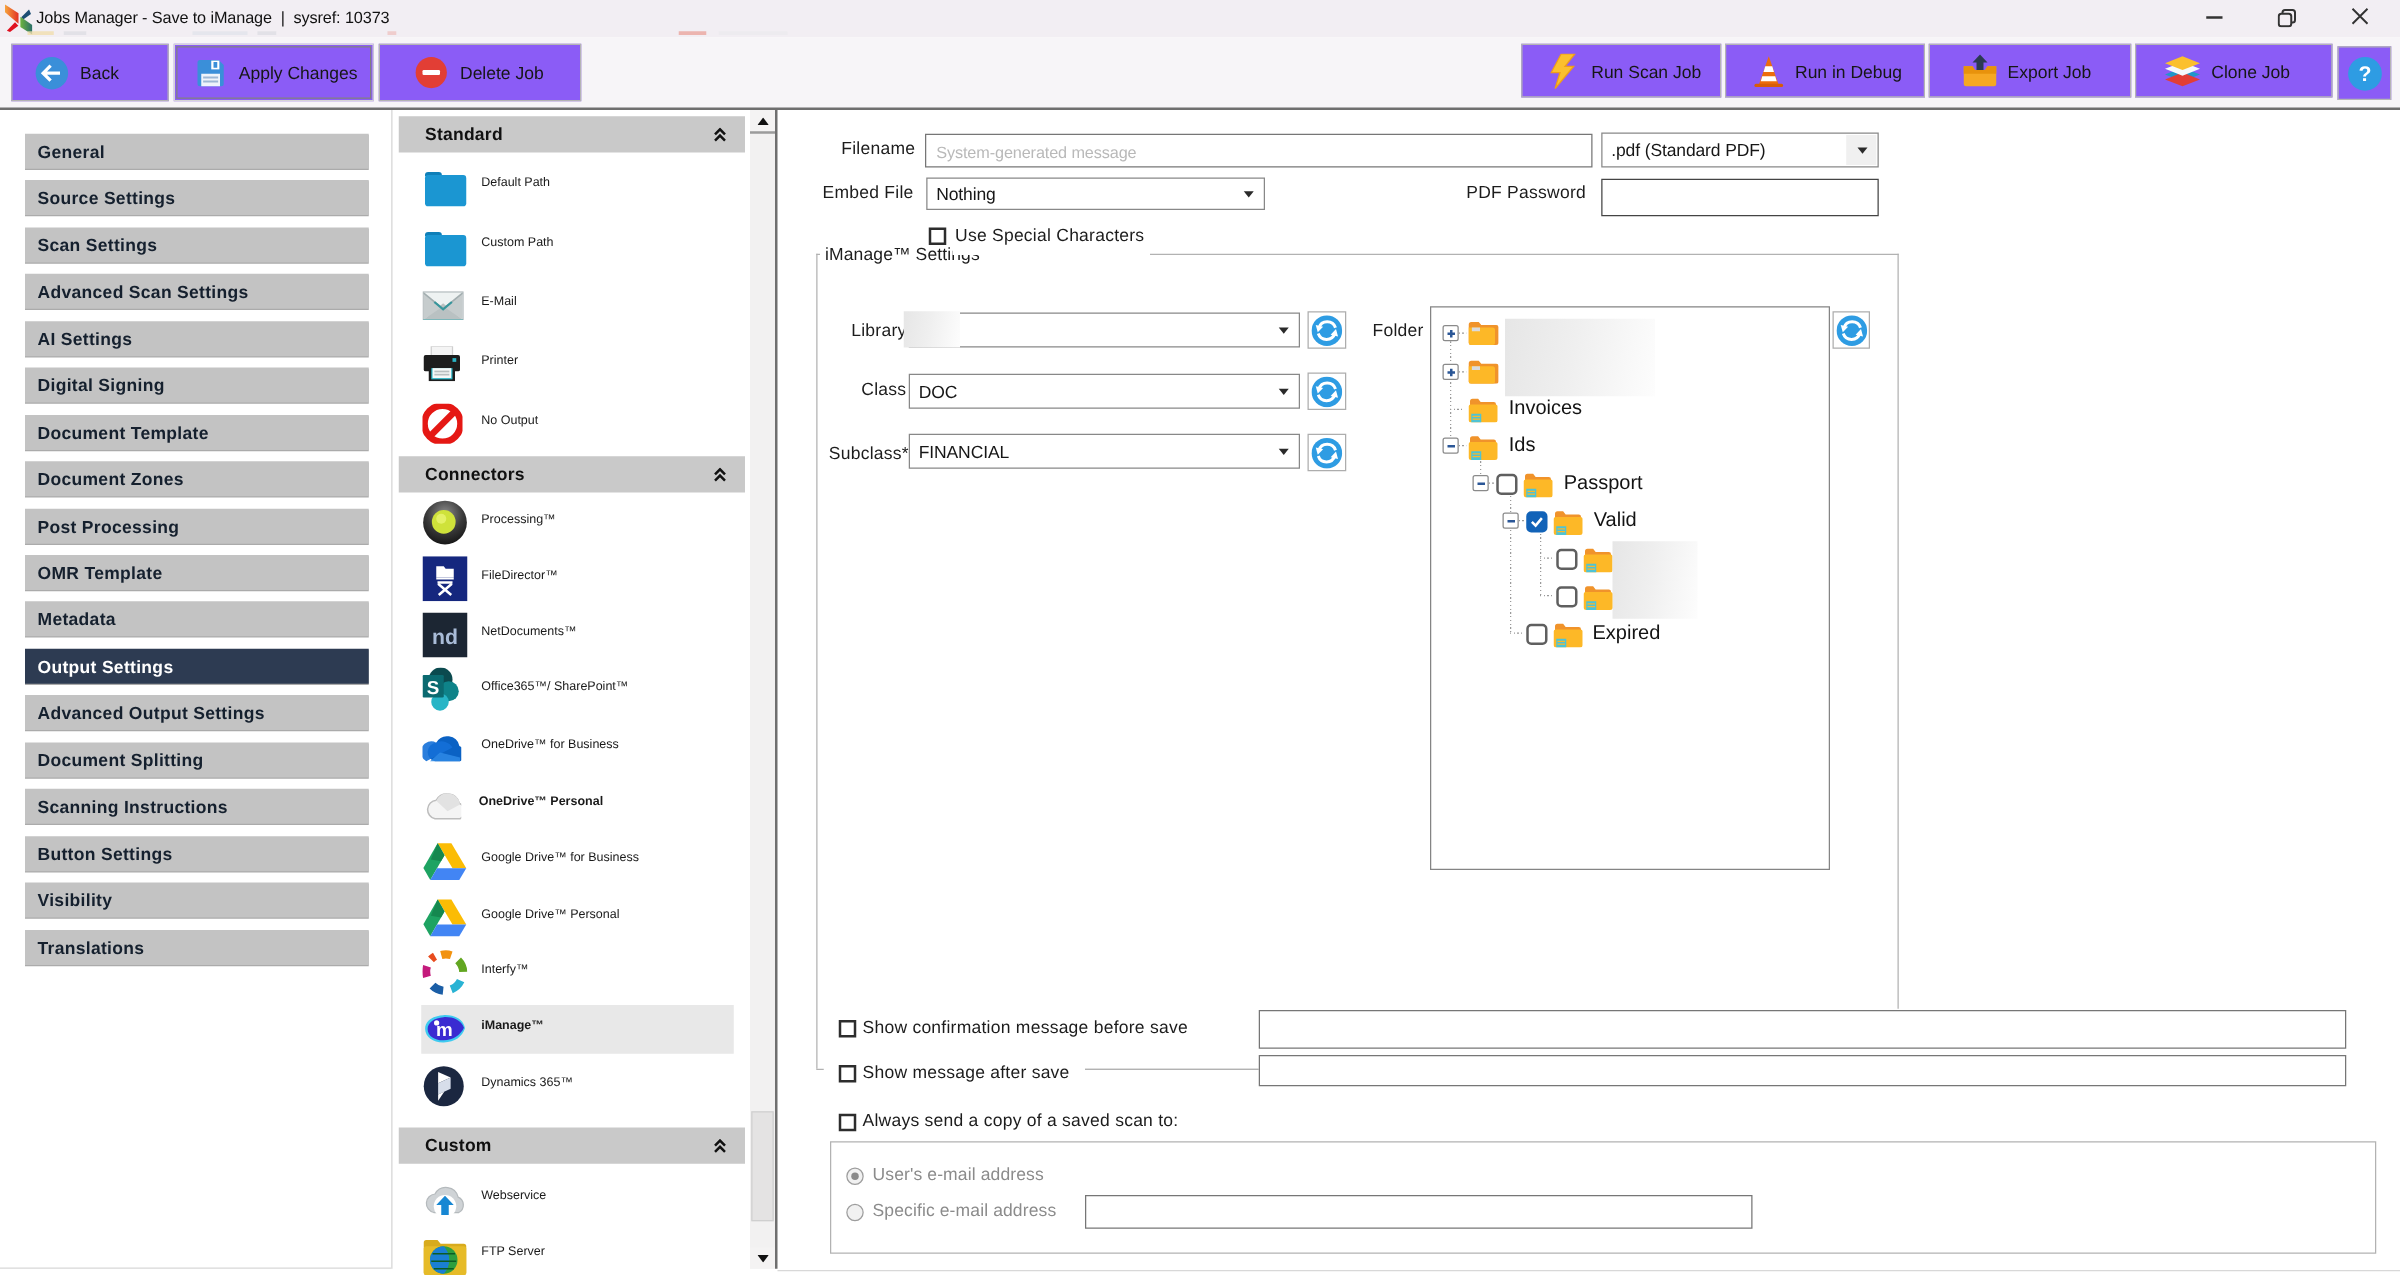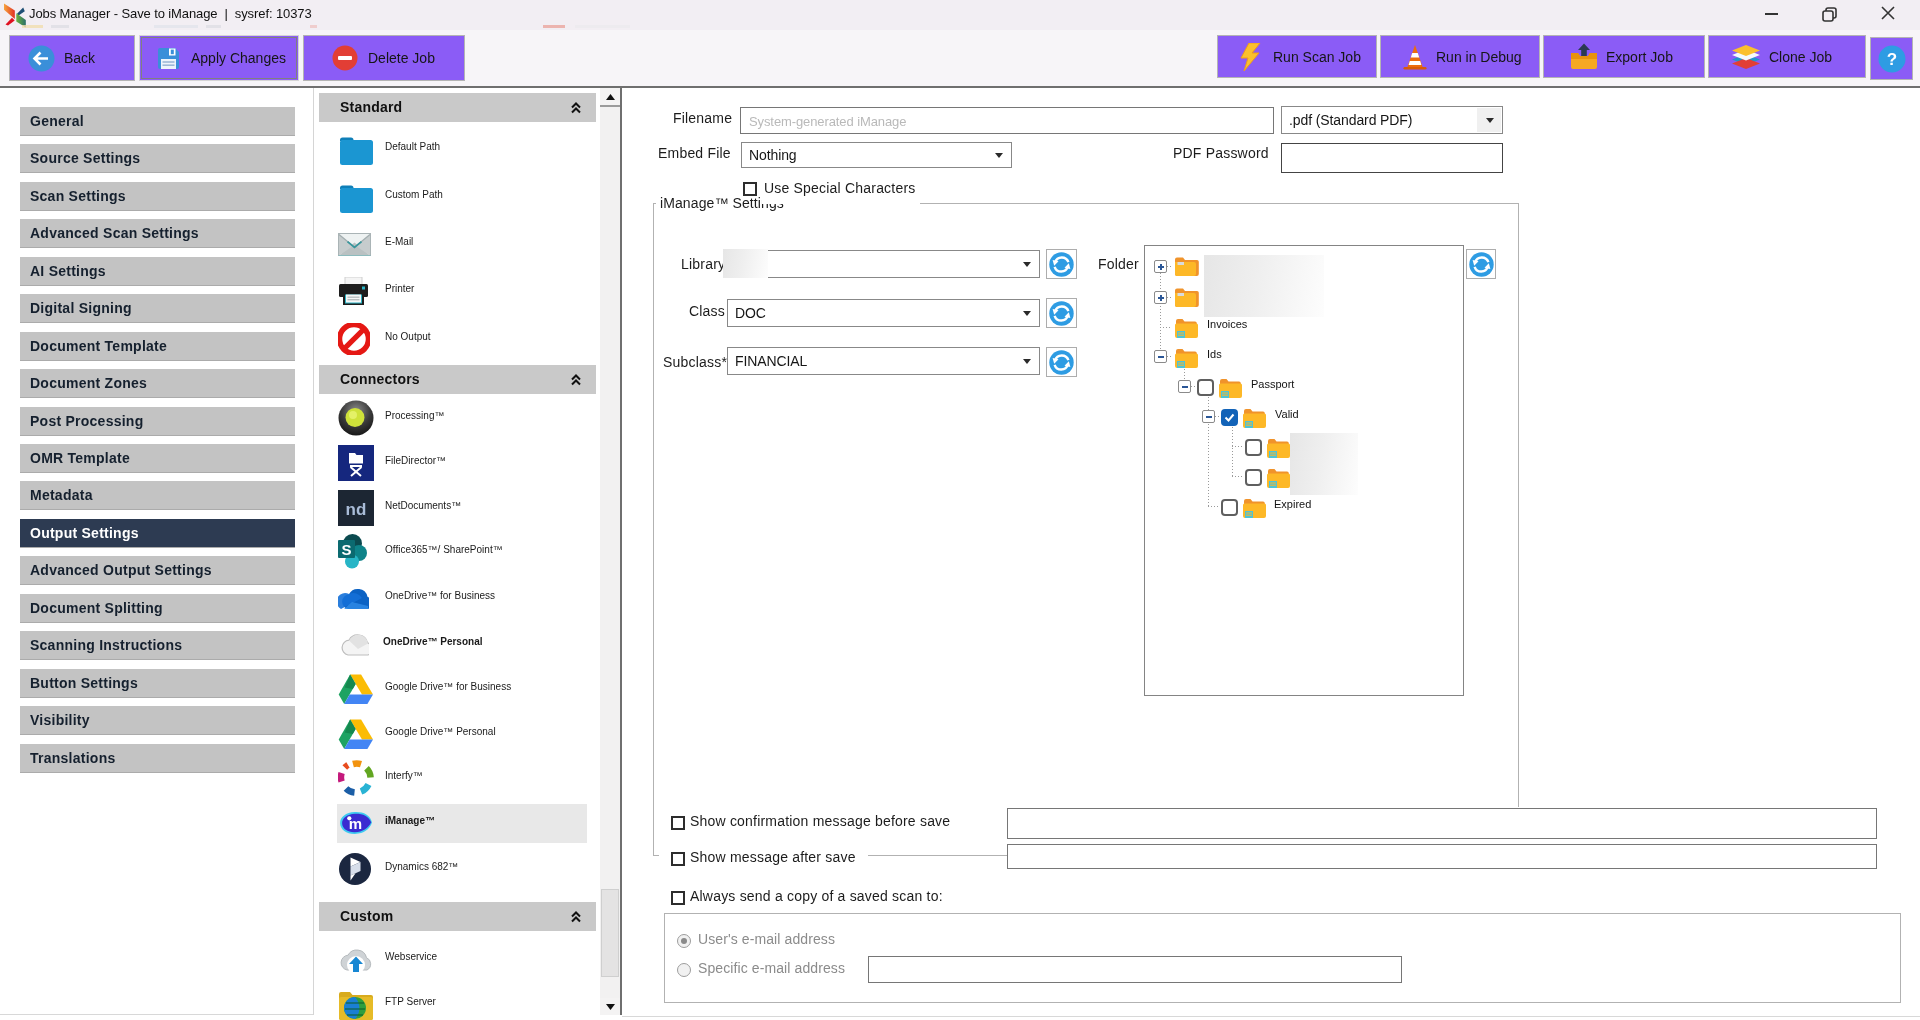--- a/index.html
+++ b/index.html
@@ -23,21 +23,21 @@
 .carrow { position:absolute; right:8px; top:50%; margin-top:-2px; width:0; height:0;
   border-left:4.5px solid transparent; border-right:4.5px solid transparent; border-top:5.5px solid #2a2a2a; }
 .refbtn { position:absolute; width:31px; height:30px; background:#fff; border:1px solid #adadad; display:flex; align-items:center; justify-content:center; }
 .cb { position:absolute; width:14px; height:14px; background:#fff; border:2px solid #2d2d2d; }
 .groupbox { position:absolute; border:1px solid #b2b2b2; }
 .texp { position:absolute; width:13px; height:13px; background:#fff; border:1px solid #8a8a8a; border-radius:2px; }
 .texp:after { content:""; position:absolute; left:2.5px; top:5.3px; width:6px; height:1.5px; background:#2b5797; }
 .texp.plus:before { content:""; position:absolute; left:5.3px; top:2.5px; width:1.5px; height:6px; background:#2b5797; }
 .tcb { position:absolute; width:17px; height:17px; background:#fff; border:2px solid #5f5f5f; border-radius:4px; }
 .tcb.chk { background:#1263b8; border-color:#1263b8; }
-.ttxt { position:absolute; font-size:11px; color:#131313; white-space:nowrap; }
+.ttxt { position:absolute; font-size:16px; color:#131313; white-space:nowrap; }
 .redact { position:absolute; background:linear-gradient(100deg,#e6e6e6,#efefef 45%,#f8f8f8 80%,#fdfdfd); }
 .rad { position:absolute; width:14px; height:14px; border-radius:50%; background:#f1f1f1; border:1px solid #9d9d9d; }
 .glbl { position:absolute; font-size:14px; color:#8b8b8b; white-space:nowrap; letter-spacing:0.1px;}
 </style>
 </head>
 <body>
 
 <div id="titlebar">
 <svg class="abs" style="left:4px;top:3px;" width="22" height="25" viewBox="0 0 22 25">
       <defs>
@@ -280,21 +280,21 @@
     <circle cx="11.3" cy="9.3" r="2.1" fill="#fff"></circle>
     <text x="17.5" y="20" font-size="15" font-weight="bold" fill="#fff" text-anchor="middle" font-family="Liberation Sans">m</text>
   </svg>
 <div class="mitem" style="left:385px;top:815px;font-weight:bold">iManage™</div>
 <svg class="abs" style="left:338px;top:852.0px;" width="34" height="34" viewBox="0 0 34 34">
     <circle cx="17" cy="17" r="16" fill="#1b2740"></circle>
     <path d="M12.5 5.5 L22.5 10 L12.5 14.5 Z" fill="#fff"></path>
     <path d="M12.5 14.5 L22.5 10 L22.5 19 L12.5 23.5 Z" fill="#d7deea"></path>
     <path d="M12.5 23.5 L17.5 21.2 L12.5 28.5 Z" fill="#fff"></path>
   </svg>
-<div class="mitem" style="left:385px;top:861px;font-weight:normal">Dynamics 682™</div>
+<div class="mitem" style="left:385px;top:861px;font-weight:normal">Dynamics 365™</div>
 <svg class="abs" style="left:338px;top:945.0px;" width="36" height="28" viewBox="0 0 36 28">
     <path d="M9 25 a7.5 7.5 0 0 1 1-14.8 a10 10 0 0 1 18.5 2.5 a6.8 6.8 0 0 1 0.5 12.3 Z" fill="#cfd3d6" stroke="#b5babd" stroke-width="1"></path>
     <circle cx="18" cy="20" r="9" fill="#fff"></circle>
     <polygon points="18,11.5 25,19 21,19 21,27 15,27 15,19 11,19" fill="#1787d3"></polygon>
   </svg>
 <div class="mitem" style="left:385px;top:951px;font-weight:normal">Webservice</div>
 <svg class="abs" style="left:338px;top:987.5px;" width="36" height="33" viewBox="0 0 36 33">
     <path d="M1 6 a2 2 0 0 1 2-2 L12 4 L14.5 7 L33 7 a2 2 0 0 1 2 2 L35 30 a2 2 0 0 1 -2 2 L3 32 a2 2 0 0 1 -2-2 Z" fill="#d8ab1d"></path>
     <rect x="1" y="9" width="34" height="23" rx="2" fill="#e6bb28"></rect>
     <circle cx="17" cy="20" r="11" fill="#2f9e3f"></circle>
@@ -311,21 +311,21 @@
 <div class="abs" style="left:600px;top:105px;width:20px;height:2px;background:#9b9b9b"></div>
 <div class="abs" style="left:601px;top:889px;width:18px;height:88px;background:#e4e3e3;border:1px solid #cfcfcf"></div>
 <div class="abs" style="left:600px;top:998px;width:20px;height:17px;background:#f4f3f3;display:flex;align-items:center;justify-content:center;">
     <svg width="9" height="6" viewBox="0 0 9 6">
       <polygon points="0,0 9,0 4.5,6" fill="#111"></polygon>
     </svg>
   </div>
 <div class="abs" style="left:620px;top:88px;width:2px;height:927px;background:#6f6f6f"></div>
 <div class="lbl" style="left:673px;top:110px;">Filename</div>
 <div class="input" style="left:740px;top:107px;width:534px;height:27px;">
-    <div class="abs" style="left:8px;top:6px;font-size:13px;color:#b9b9b9;letter-spacing:-0.1px">System-generated iManage</div>
+    <div class="abs" style="left:8px;top:6px;font-size:13px;color:#b9b9b9;letter-spacing:-0.1px">System-generated message</div>
   </div>
 <div class="combo" style="left:1281px;top:106px;width:222px;height:28px;text-align:right;">
     <div class="ctext">.pdf (Standard PDF)</div>
     <div class="abs" style="right:1px;top:1px;width:24px;height:24px;background:#f0f0f0"></div>
     <div class="carrow"></div>
   </div>
 <div class="lbl" style="left:658px;top:145px;">Embed File</div>
 <div class="combo" style="left:741px;top:142px;width:271px;height:26px;">
     <div class="ctext">Nothing</div>
     <div class="carrow"></div>

